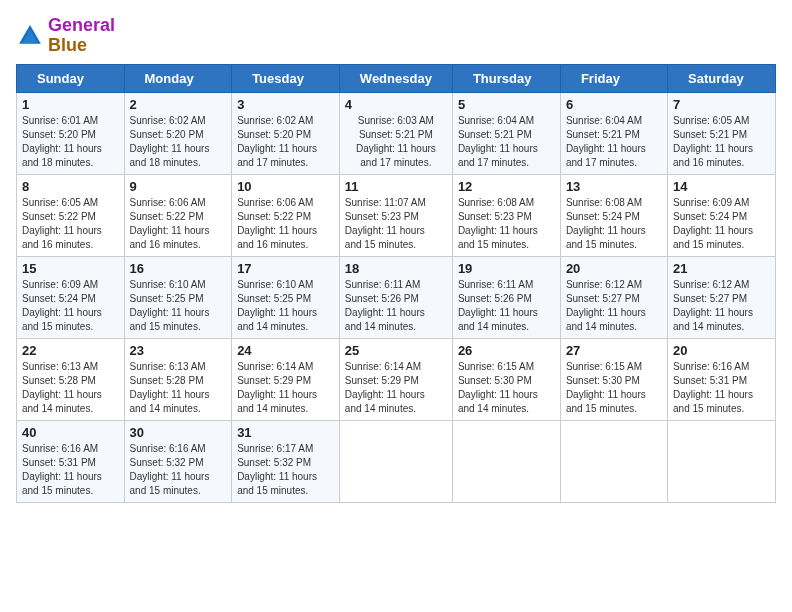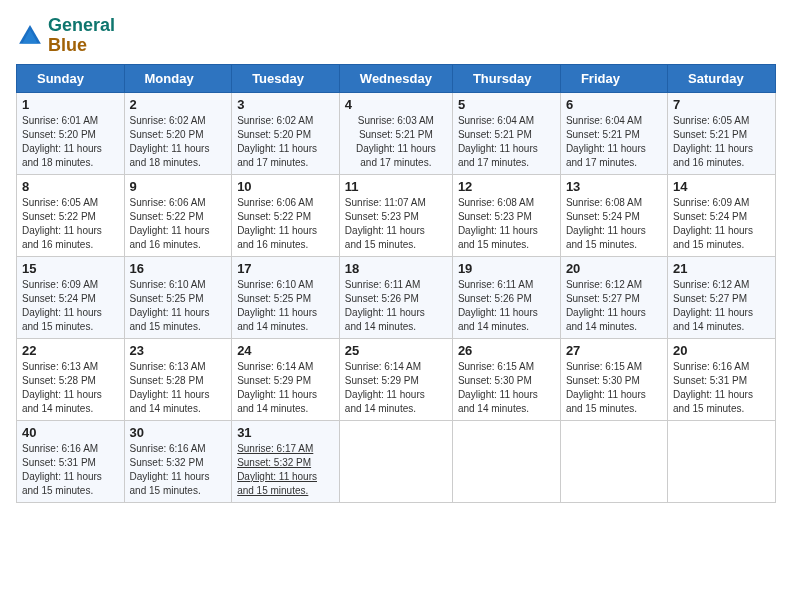--- a/index.html
+++ b/index.html
@@ -21,21 +21,21 @@
       align-items: center;
       gap: 4px;
     }
     .logo-text {
       font-size: 18px;
       font-weight: bold;
       color: #333;
       line-height: 1.1;
     }
     .logo-text span {
-      color: #0f766e;
+      color: #a21caf;
     }
     .logo-icon {
       width: 28px;
       height: 28px;
     }
     .title-block {
       text-align: right;
     }
     .month-title {
       font-size: 32px;
@@ -338,21 +338,21 @@
         </td>
         <td>
           <span class="day-num">30</span>
           <div class="day-detail" style="white-space: pre-line;">Sunrise: 6:16 AM
 Sunset: 5:32 PM
 Daylight: 11 hours
 and 15 minutes.</div>
         </td>
         <td>
           <span class="day-num">31</span>
-          <div class="day-detail" style="white-space: pre-line; text-decoration: underline;">Sunrise: 6:17 AM
+          <div class="day-detail" style="white-space: pre-line;">Sunrise: 6:17 AM
 Sunset: 5:32 PM
 Daylight: 11 hours
 and 15 minutes.</div>
         </td>
         <td class="empty-cell"></td>
         <td class="empty-cell"></td>
         <td class="empty-cell"></td>
         <td class="empty-cell"></td>
       </tr>
     </tbody>

